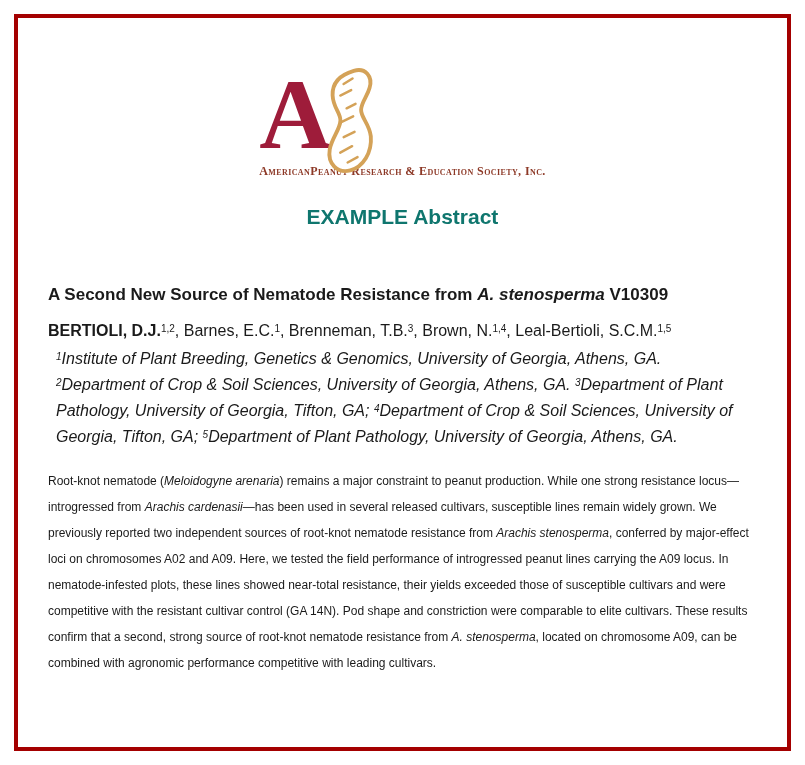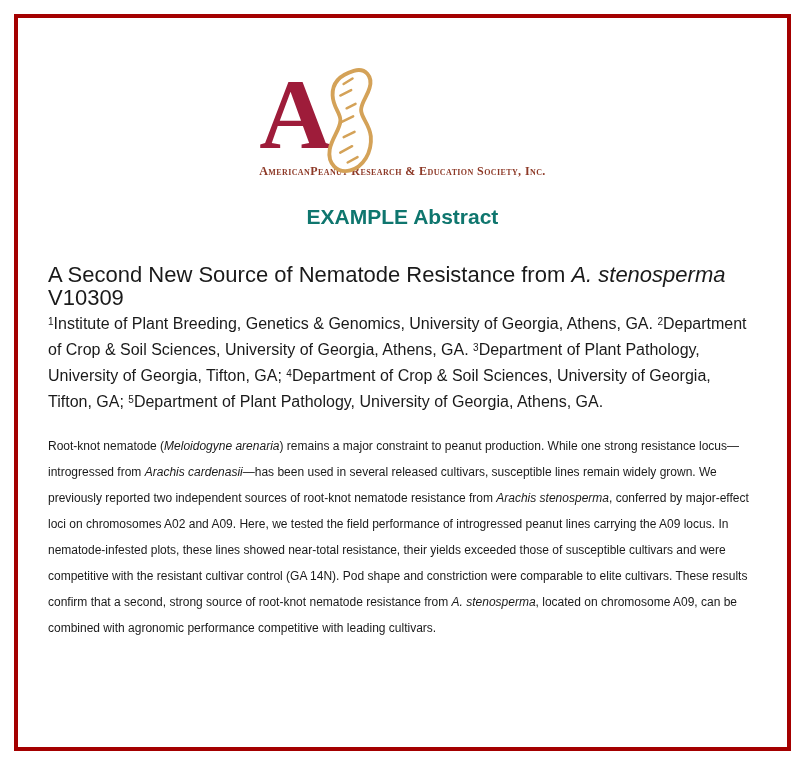--- a/index.html
+++ b/index.html
@@ -41,24 +41,24 @@
     font-variant:small-caps;font-weight:600;
     font-size:12px;letter-spacing:0.4px;color:var(--tagline);
     position:relative;z-index:1;
   }
   
   .heading{
     margin:24px 0 0;text-align:center;
     font-size:21px;font-weight:700;line-height:28px;color:#0f766e;
   }
   .title{
-    margin:32px 0 0;font-size:22px;font-weight:400;line-height:23px;
+    margin:52px 0 0;font-size:17px;font-weight:700;line-height:23px;
   }
   .authors{margin:12px 0 0;font-size:16px;line-height:26px;}
-  .affiliations{margin:2px 0 0;font-size:16px;line-height:26px;}
+  .affiliations{margin:2px 8px 0;font-size:16px;line-height:26px;font-style:italic;}
   .body-text{margin:18px 0 0;font-size:12px;line-height:26px;}
   sup{font-size:10px;line-height:0;position:relative;top:-0.45em;vertical-align:baseline;}
 </style>
 </head>
 <body>
 
 <div class="frame">
 
   <div class="logo">
     <div class="logo-row">
@@ -71,18 +71,19 @@
     <div class="tagline">
       <span>American</span>
       <span>Peanut Research &amp; Education Society, Inc.</span>
     </div>
   </div>
 
   <h1 class="heading">EXAMPLE Abstract</h1>
 
   <h2 class="title"><span>A Second New Source of Nematode Resistance from </span><span style="font-style: italic;">A. stenosperma</span><span> V10309</span></h2>
 
+  <p class="authors"><span style="font-weight: 700;">BERTIOLI, D.J.</span><sup>1,2</sup><span>, Barnes, E.C.</span><sup>1</sup><span>, Brenneman, T.B.</span><sup>3</sup><span>, Brown, N.</span><sup>1,4</sup><span>, Leal-Bertioli, S.C.M.</span><sup>1,5</sup></p>
 
   <p class="affiliations"><sup>1</sup><span>Institute of Plant Breeding, Genetics &amp; Genomics, University of Georgia, Athens, GA. </span><sup>2</sup><span>Department of Crop &amp; Soil Sciences, University of Georgia, Athens, GA. </span><sup>3</sup><span>Department of Plant Pathology, University of Georgia, Tifton, GA; </span><sup>4</sup><span>Department of Crop &amp; Soil Sciences, University of Georgia, Tifton, GA; </span><sup>5</sup><span>Department of Plant Pathology, University of Georgia, Athens, GA.</span></p>
 
   <p class="body-text"><span>Root-knot nematode (</span><span style="font-style: italic;">Meloidogyne arenaria</span><span>) remains a major constraint to peanut production. While one strong resistance locus—introgressed from </span><span style="font-style: italic;">Arachis cardenasii</span><span>—has been used in several released cultivars, susceptible lines remain widely grown. We previously reported two independent sources of root-knot nematode resistance from </span><span style="font-style: italic;">Arachis stenosperma</span><span>, conferred by major-effect loci on chromosomes A02 and A09. Here, we tested the field performance of introgressed peanut lines carrying the A09 locus. In nematode-infested plots, these lines showed near-total resistance, their yields exceeded those of susceptible cultivars and were competitive with the resistant cultivar control (GA 14N). Pod shape and constriction were comparable to elite cultivars. These results confirm that a second, strong source of root-knot nematode resistance from </span><span style="font-style: italic;">A. stenosperma</span><span>, located on chromosome A09, can be combined with agronomic performance competitive with leading cultivars.</span></p>
 
 </div>
 
 </body></html>

